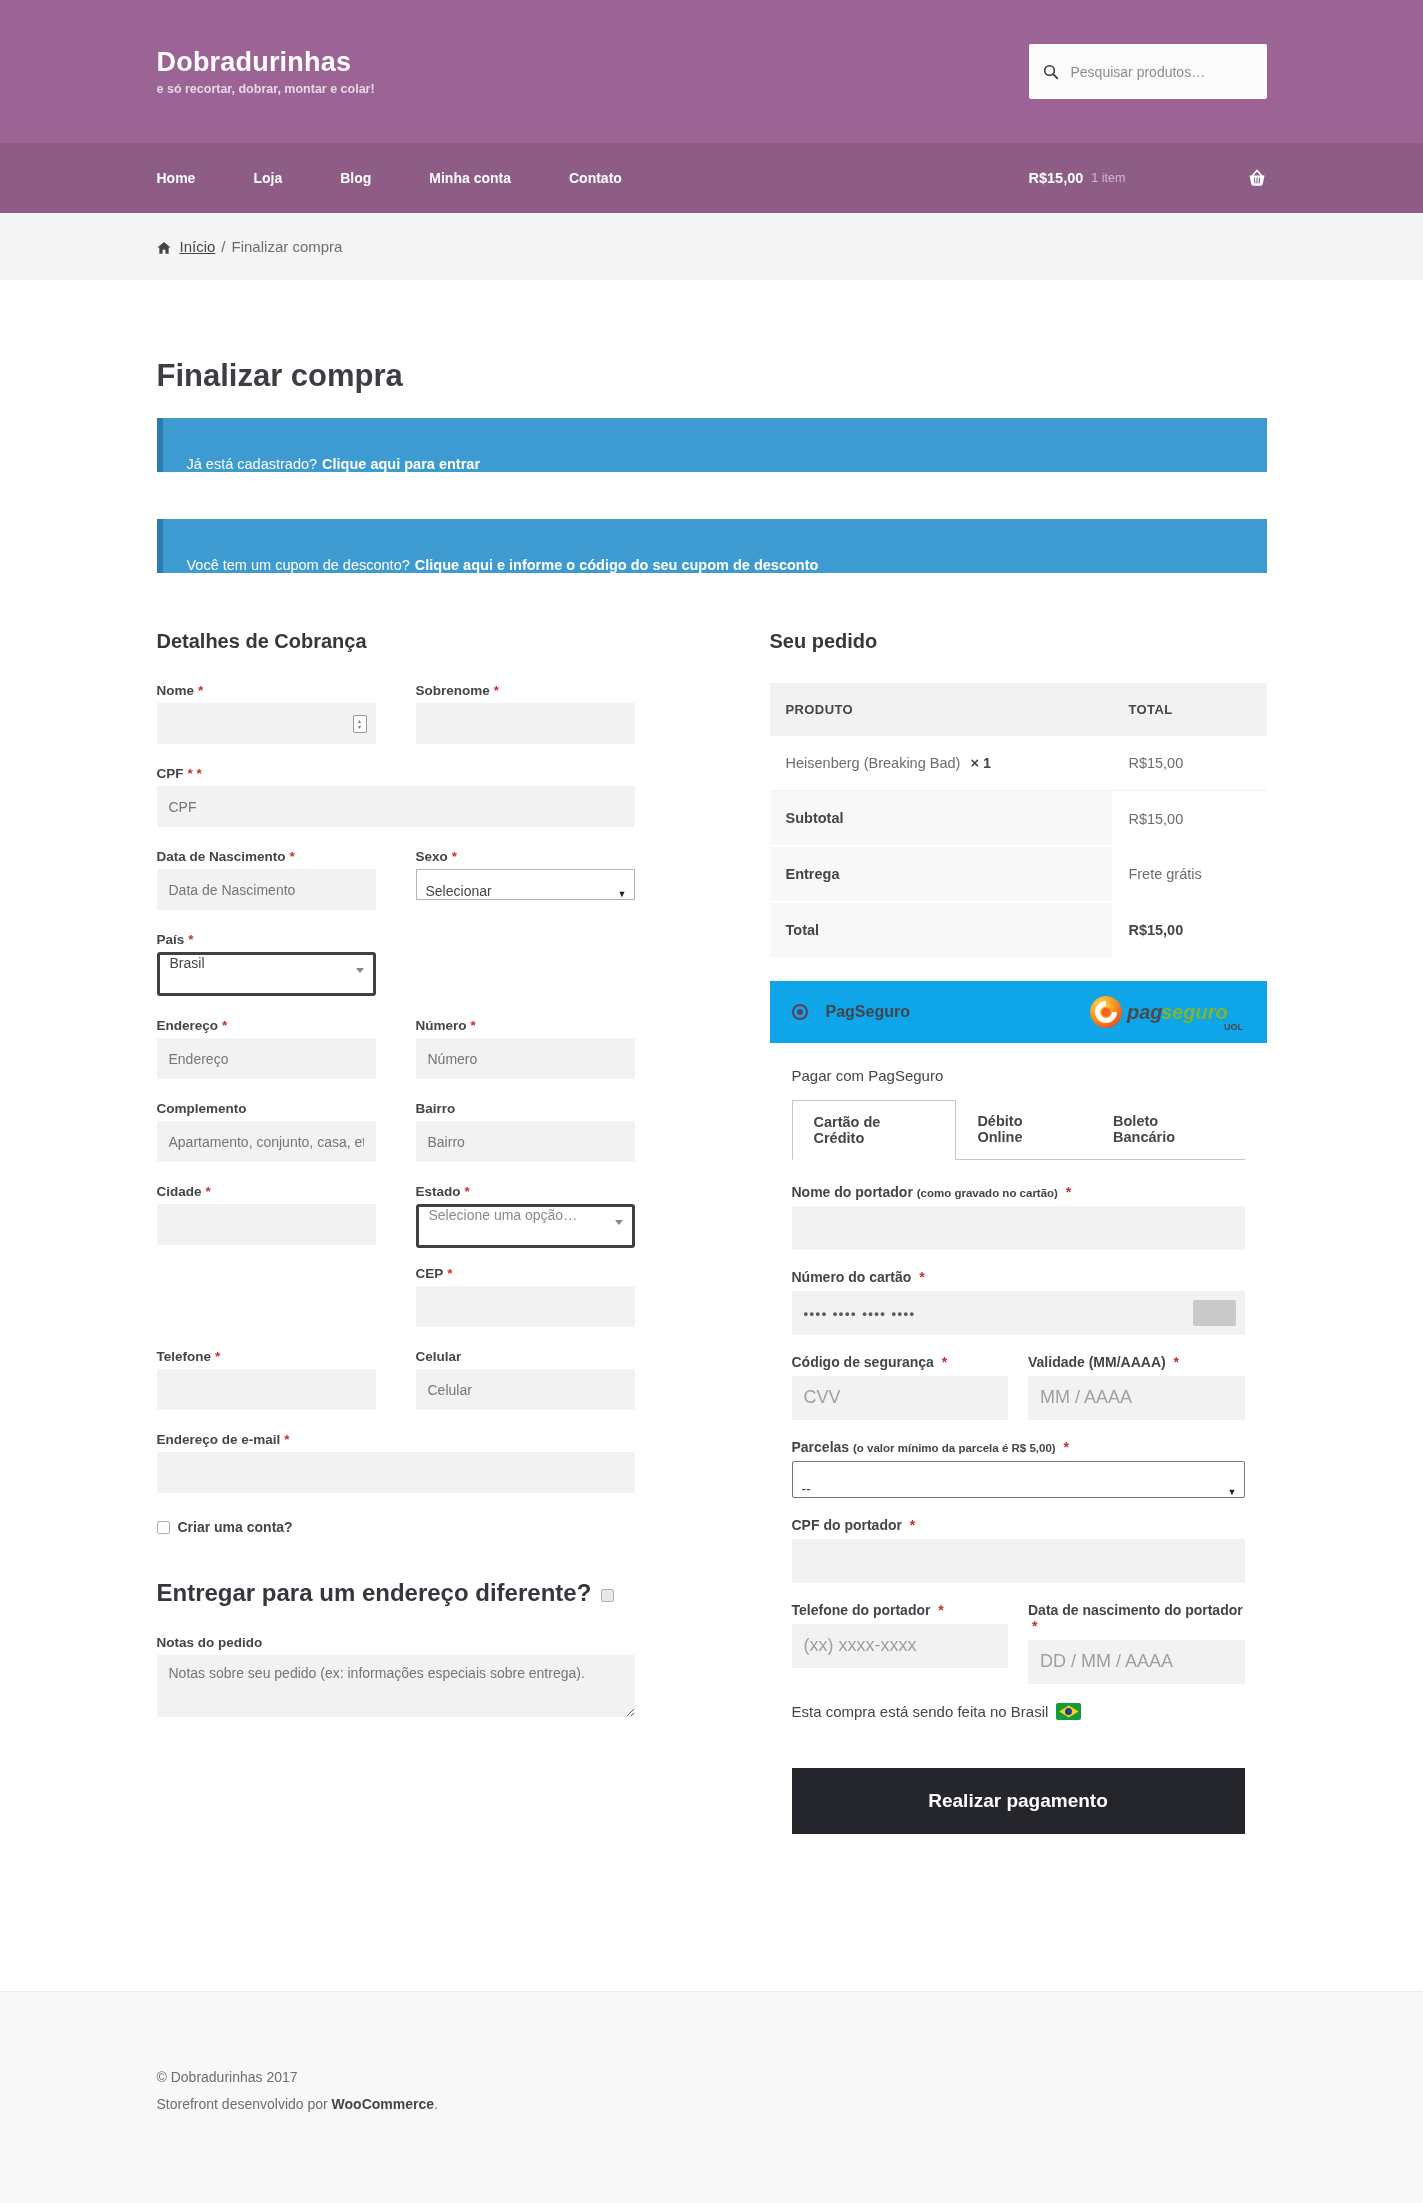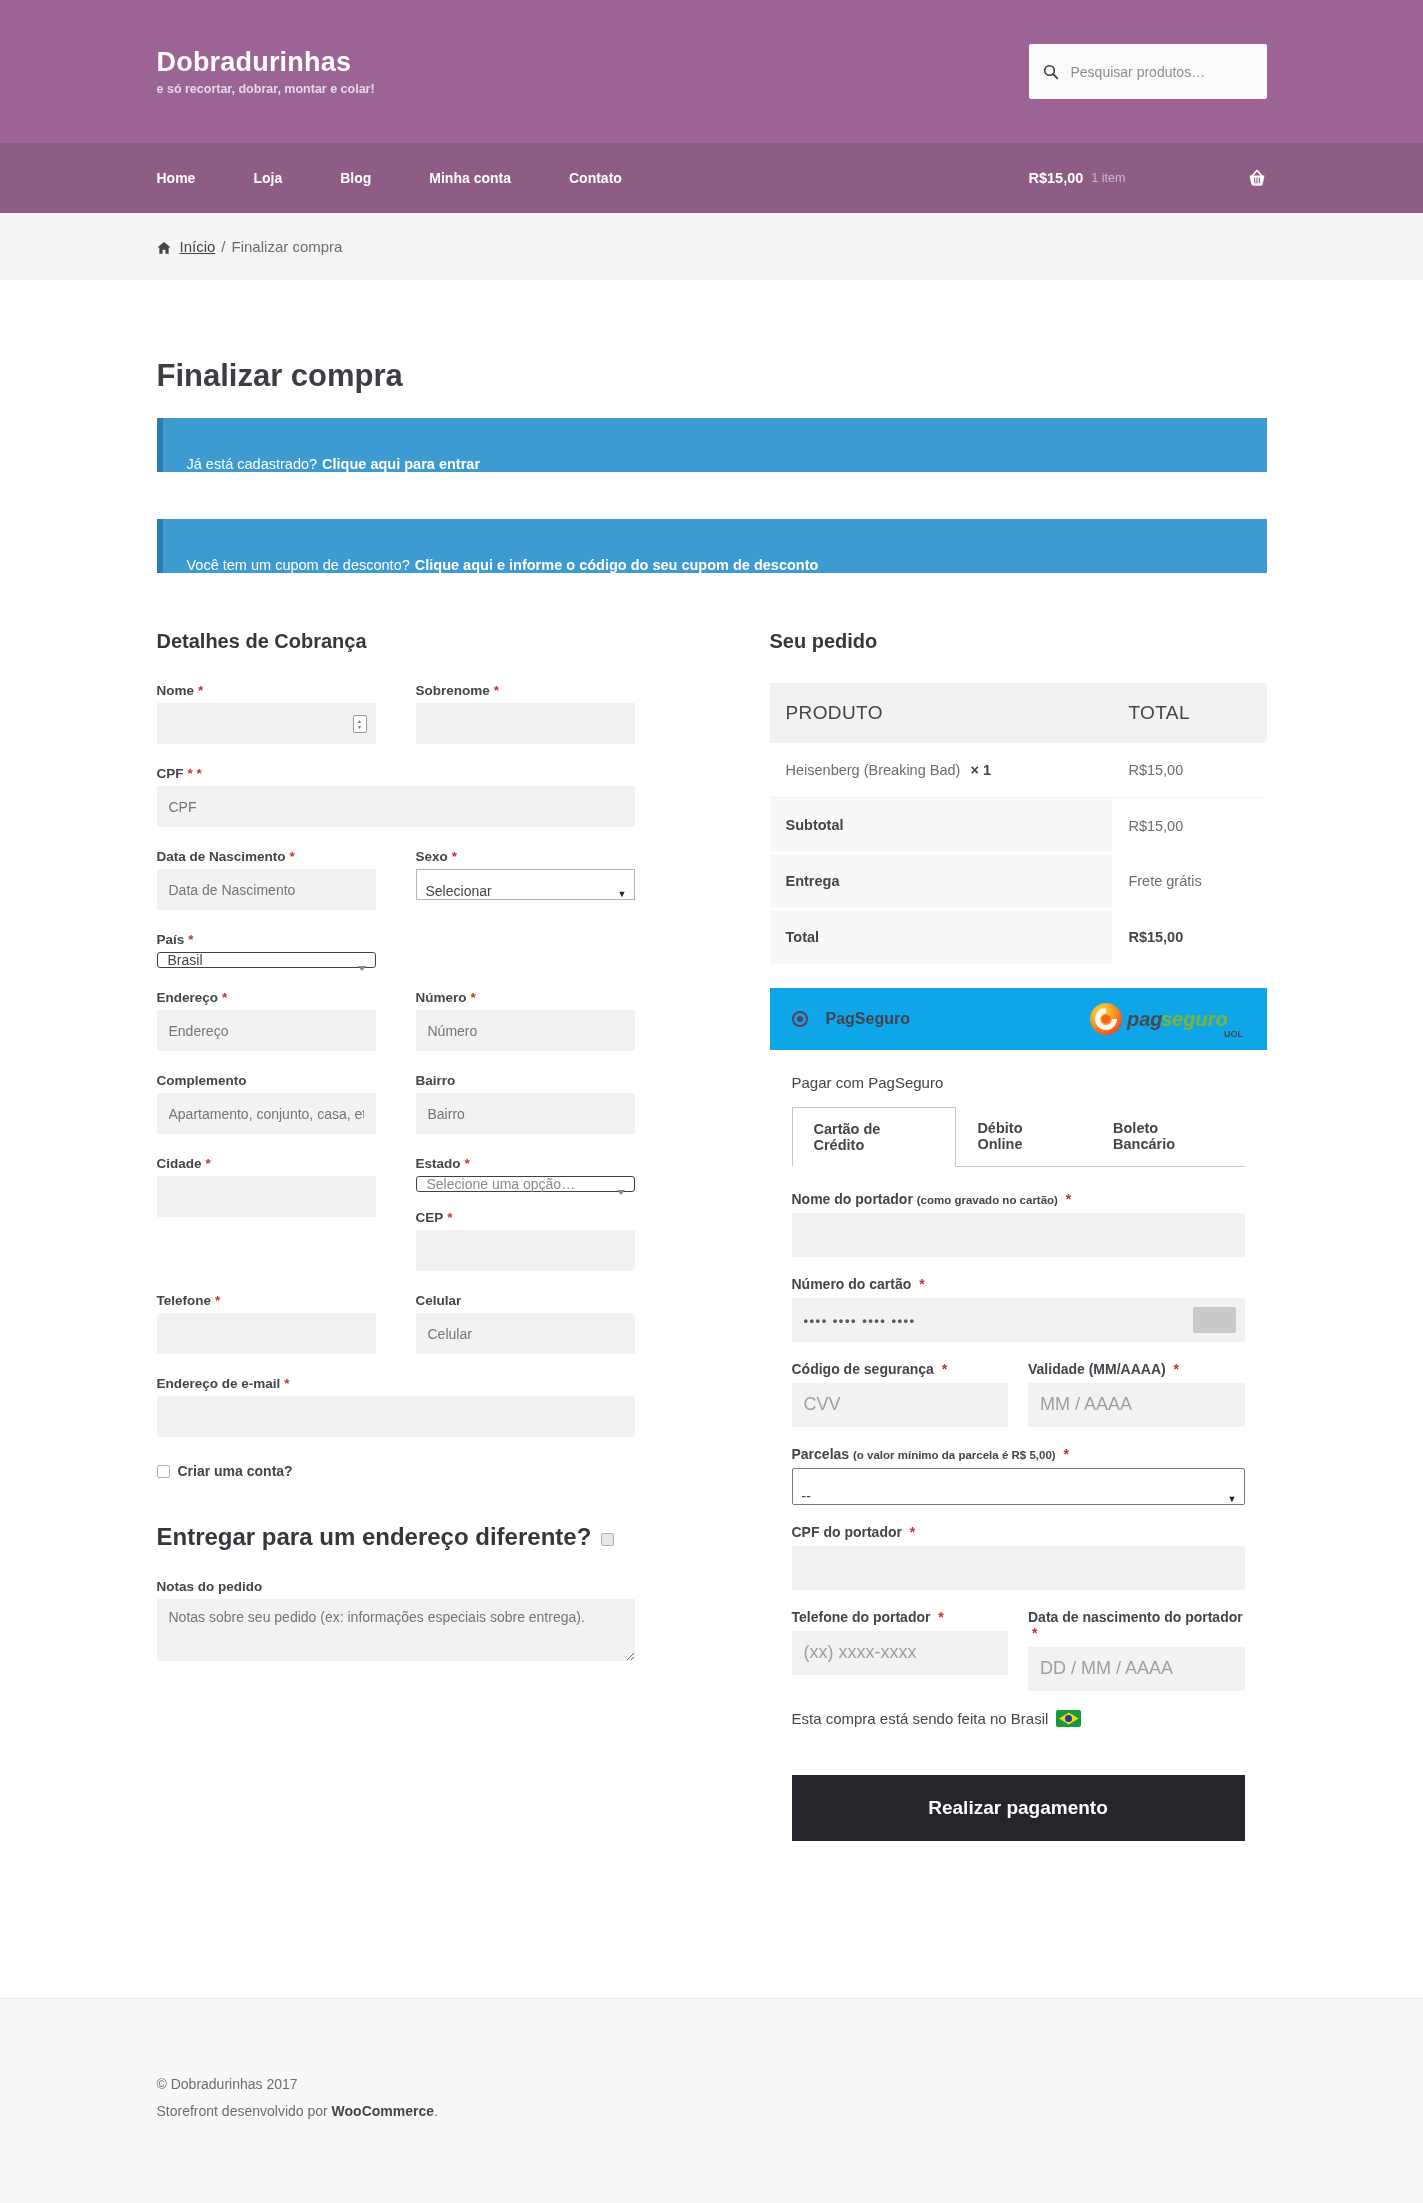--- a/index.html
+++ b/index.html
@@ -65,40 +65,40 @@
   .wc-textarea { height:62px; padding:10px 12px; }
   .autofill-icon { position:absolute; right:9px; top:50%; transform:translateY(-50%);
     width:14px; height:18px; border:1px solid #9a9a9a; border-radius:2px; background:#fff;
     display:flex; flex-direction:column; align-items:center; justify-content:center; color:#777; }
   .autofill-icon:before { content:"▴"; font-size:6px; line-height:6px; }
   .autofill-icon:after  { content:"▾"; font-size:6px; line-height:6px; }
 
   .native-select { position:relative; background:#fff; border:1px solid #b4b4b4; height:31px;
     display:flex; align-items:flex-end; padding:0 24px 0 9px; font-size:14px; color:#43454b; cursor:pointer; }
   .native-select .caret { position:absolute; right:7px; font-size:9px; color:#222; }
-  .select2 { position:relative; background:#fff; border:1px solid #404040; border-radius:3px; height:16px;
-    display:flex; align-items:center; padding:0 26px 0 10px; font-size:14px; color:#43454b; cursor:pointer; }
+  .select2 { position:relative; background:#fff; border:3px solid #404040; border-radius:3px; height:44px;
+    display:flex; align-items:flex-start; padding:0 26px 0 10px; font-size:14px; color:#43454b; cursor:pointer; }
   .select2 .s2arrow { position:absolute; right:9px; top:13px; width:0; height:0;
     border-left:4px solid transparent; border-right:4px solid transparent; border-top:5px solid #888; }
   .select2 .muted { color:#8a8a8e; white-space:nowrap; overflow:hidden; }
 
   .stack .field { margin-bottom:18px; }
   .stack .field:last-child { margin-bottom:0; }
 
   .check-row { display:flex; align-items:center; margin:26px 0 44px 0; cursor:pointer; }
   .checkbox { width:13px; height:13px; background:#fdfdfd; border:1px solid #b0b0b0; border-radius:2px; margin-right:8px; flex:0 0 auto; }
   .check-row .check-label { font-size:14px; font-weight:bold; color:#43454b; }
 
   h2.ship-heading { font-size:24px; font-weight:bold; color:#35373d; margin:0 0 28px 0; display:flex; align-items:center; }
   h2.ship-heading .checkbox { margin:4px 0 0 10px; background:#e8e8e8; }
 
   
   .order-table { width:100%; border-collapse:collapse; font-size:14.5px; margin-bottom:22px; }
   .order-table th, .order-table td { text-align:left; padding:19px 16px; }
-  .order-table thead th { background:#f2f2f2; font-size:19px; font-weight:normal; color:#43454b;
+  .order-table thead th { background:#f2f2f2; font-size:13px; font-weight:bold; color:#43454b;
     text-transform:uppercase; letter-spacing:.4px; }
   .order-table .col-product { width:69%; }
   .order-table tbody td { border-bottom:1px solid #f3f3f3; color:#6d6d71; }
   .order-table tbody .qty { color:#43454b; font-weight:bold; margin-left:6px; }
   .order-table tfoot .shade { background:#f8f8f8; font-weight:bold; color:#43454b; border-bottom:2px solid #ffffff; }
   .order-table tfoot td { color:#6d6d71; }
   .order-table tfoot tr.grand td { color:#43454b; font-weight:bold; }
 
   
   .method-bar { background:#0ea5e9; height:62px; display:flex; align-items:center; padding:0 22px; margin-bottom:24px; }

